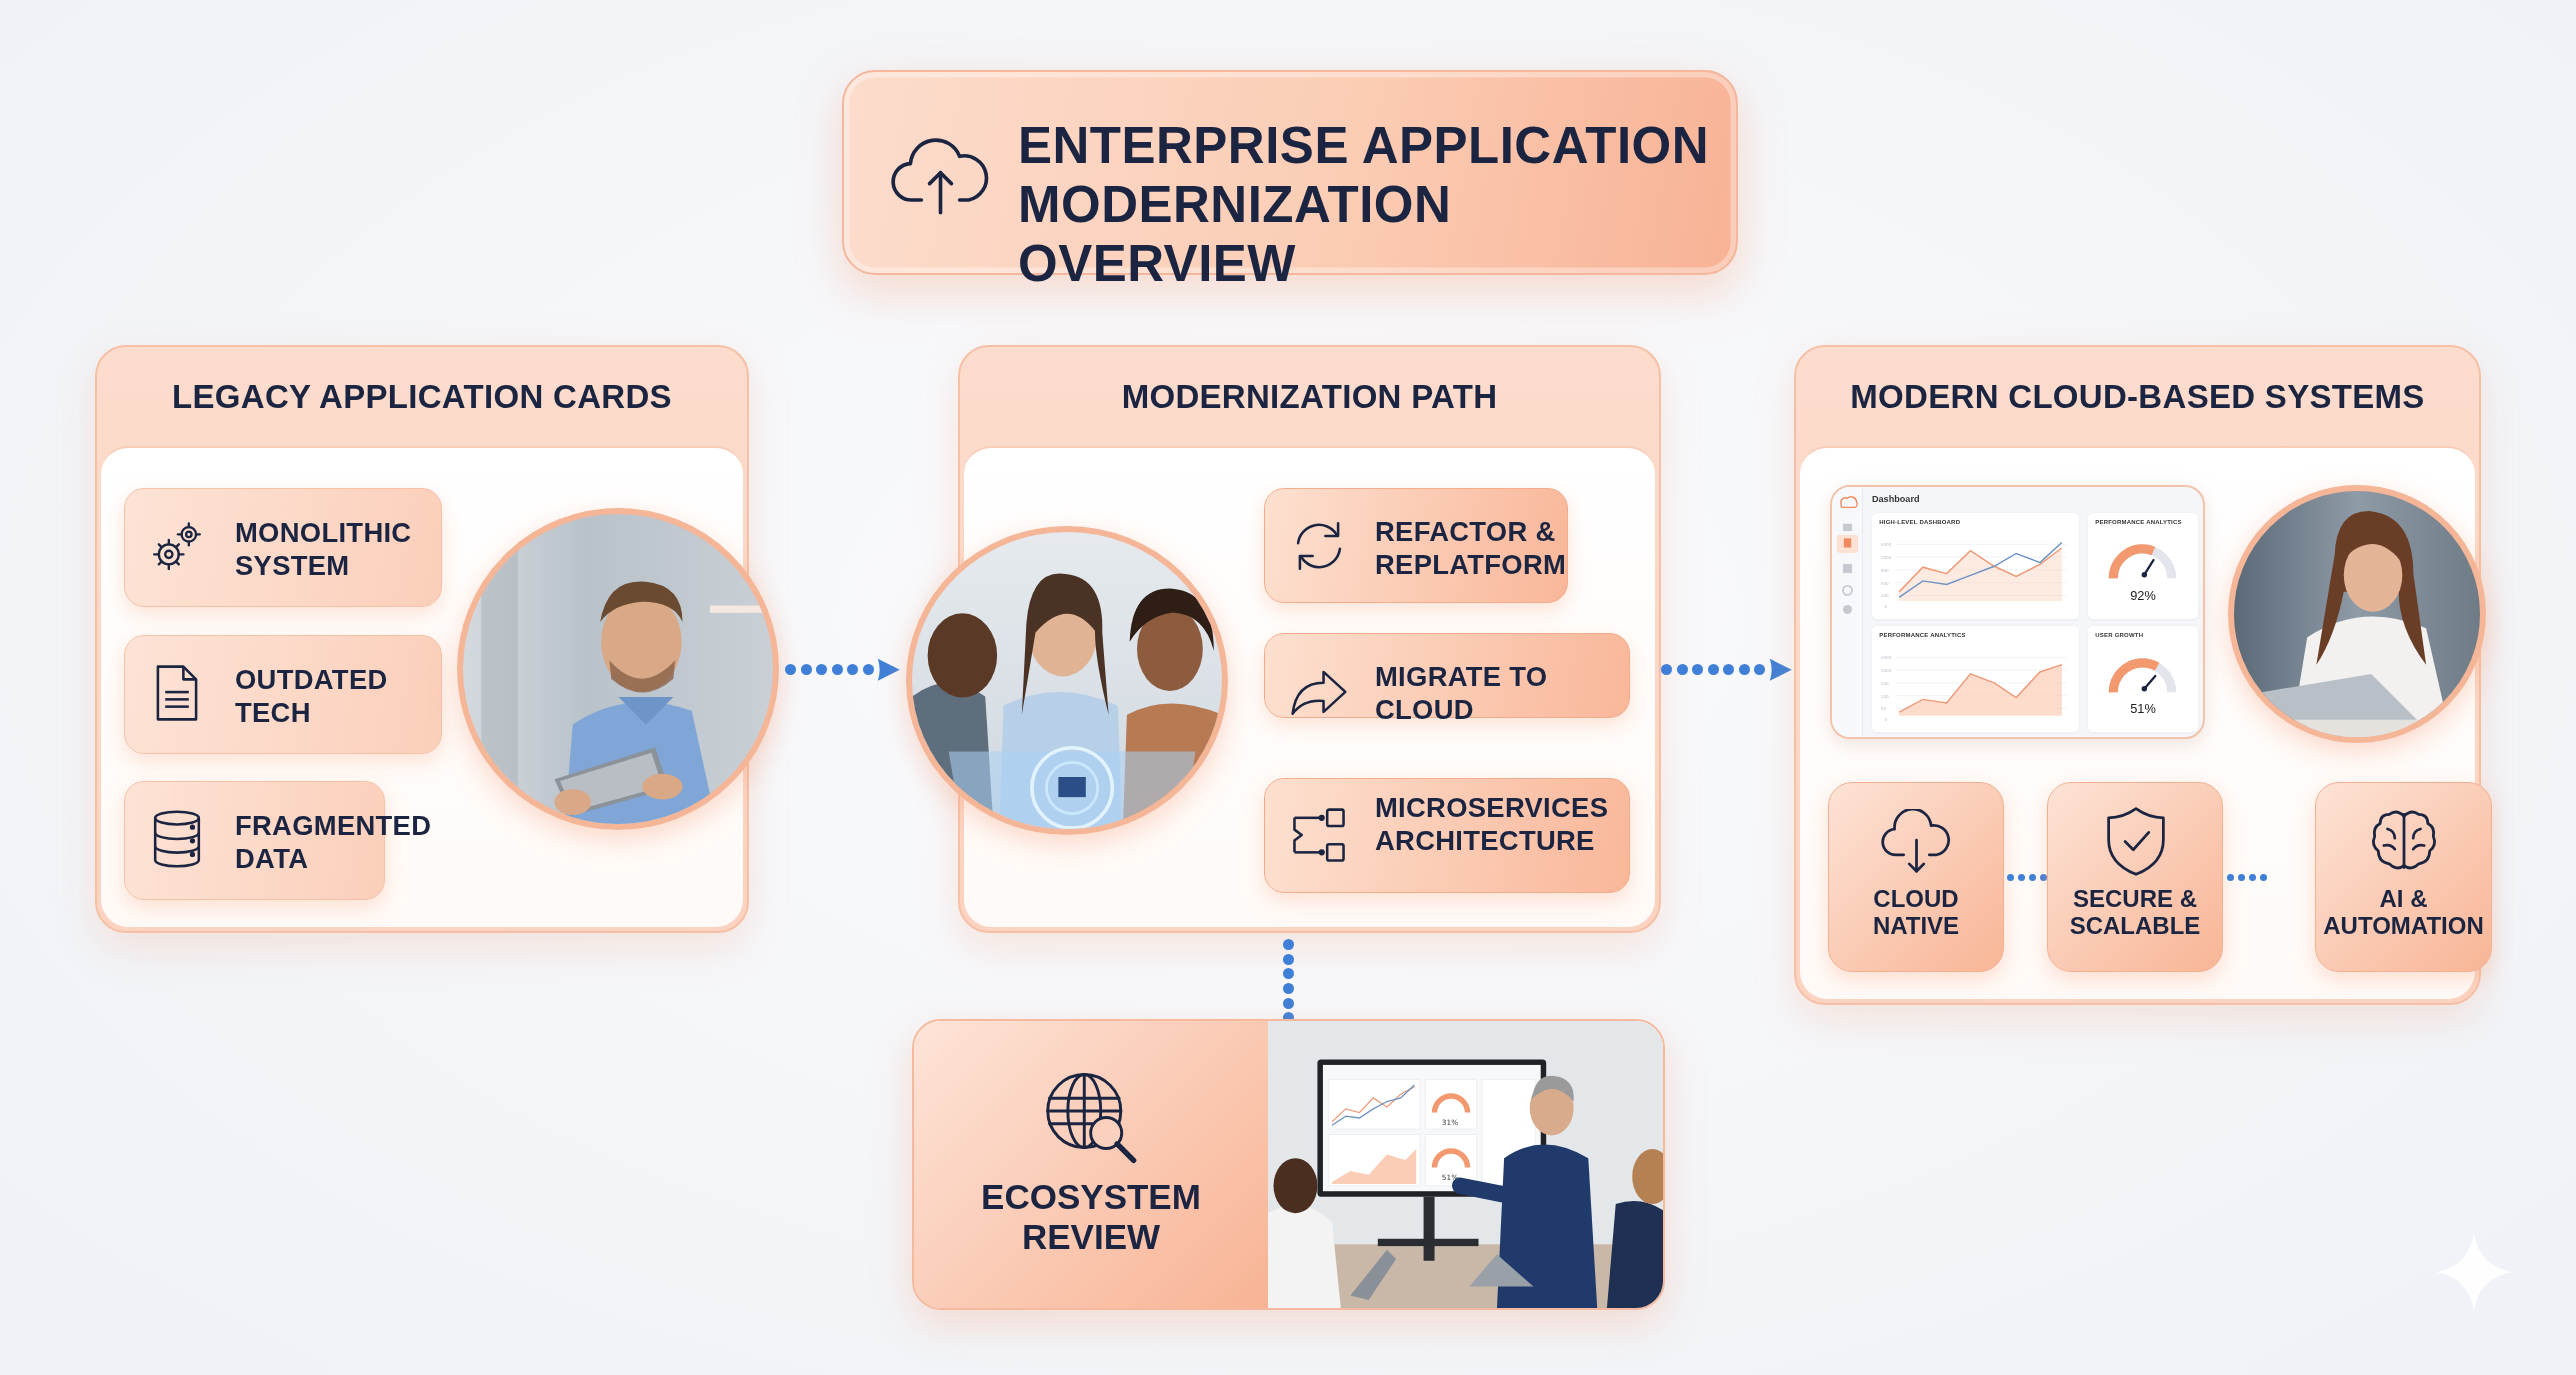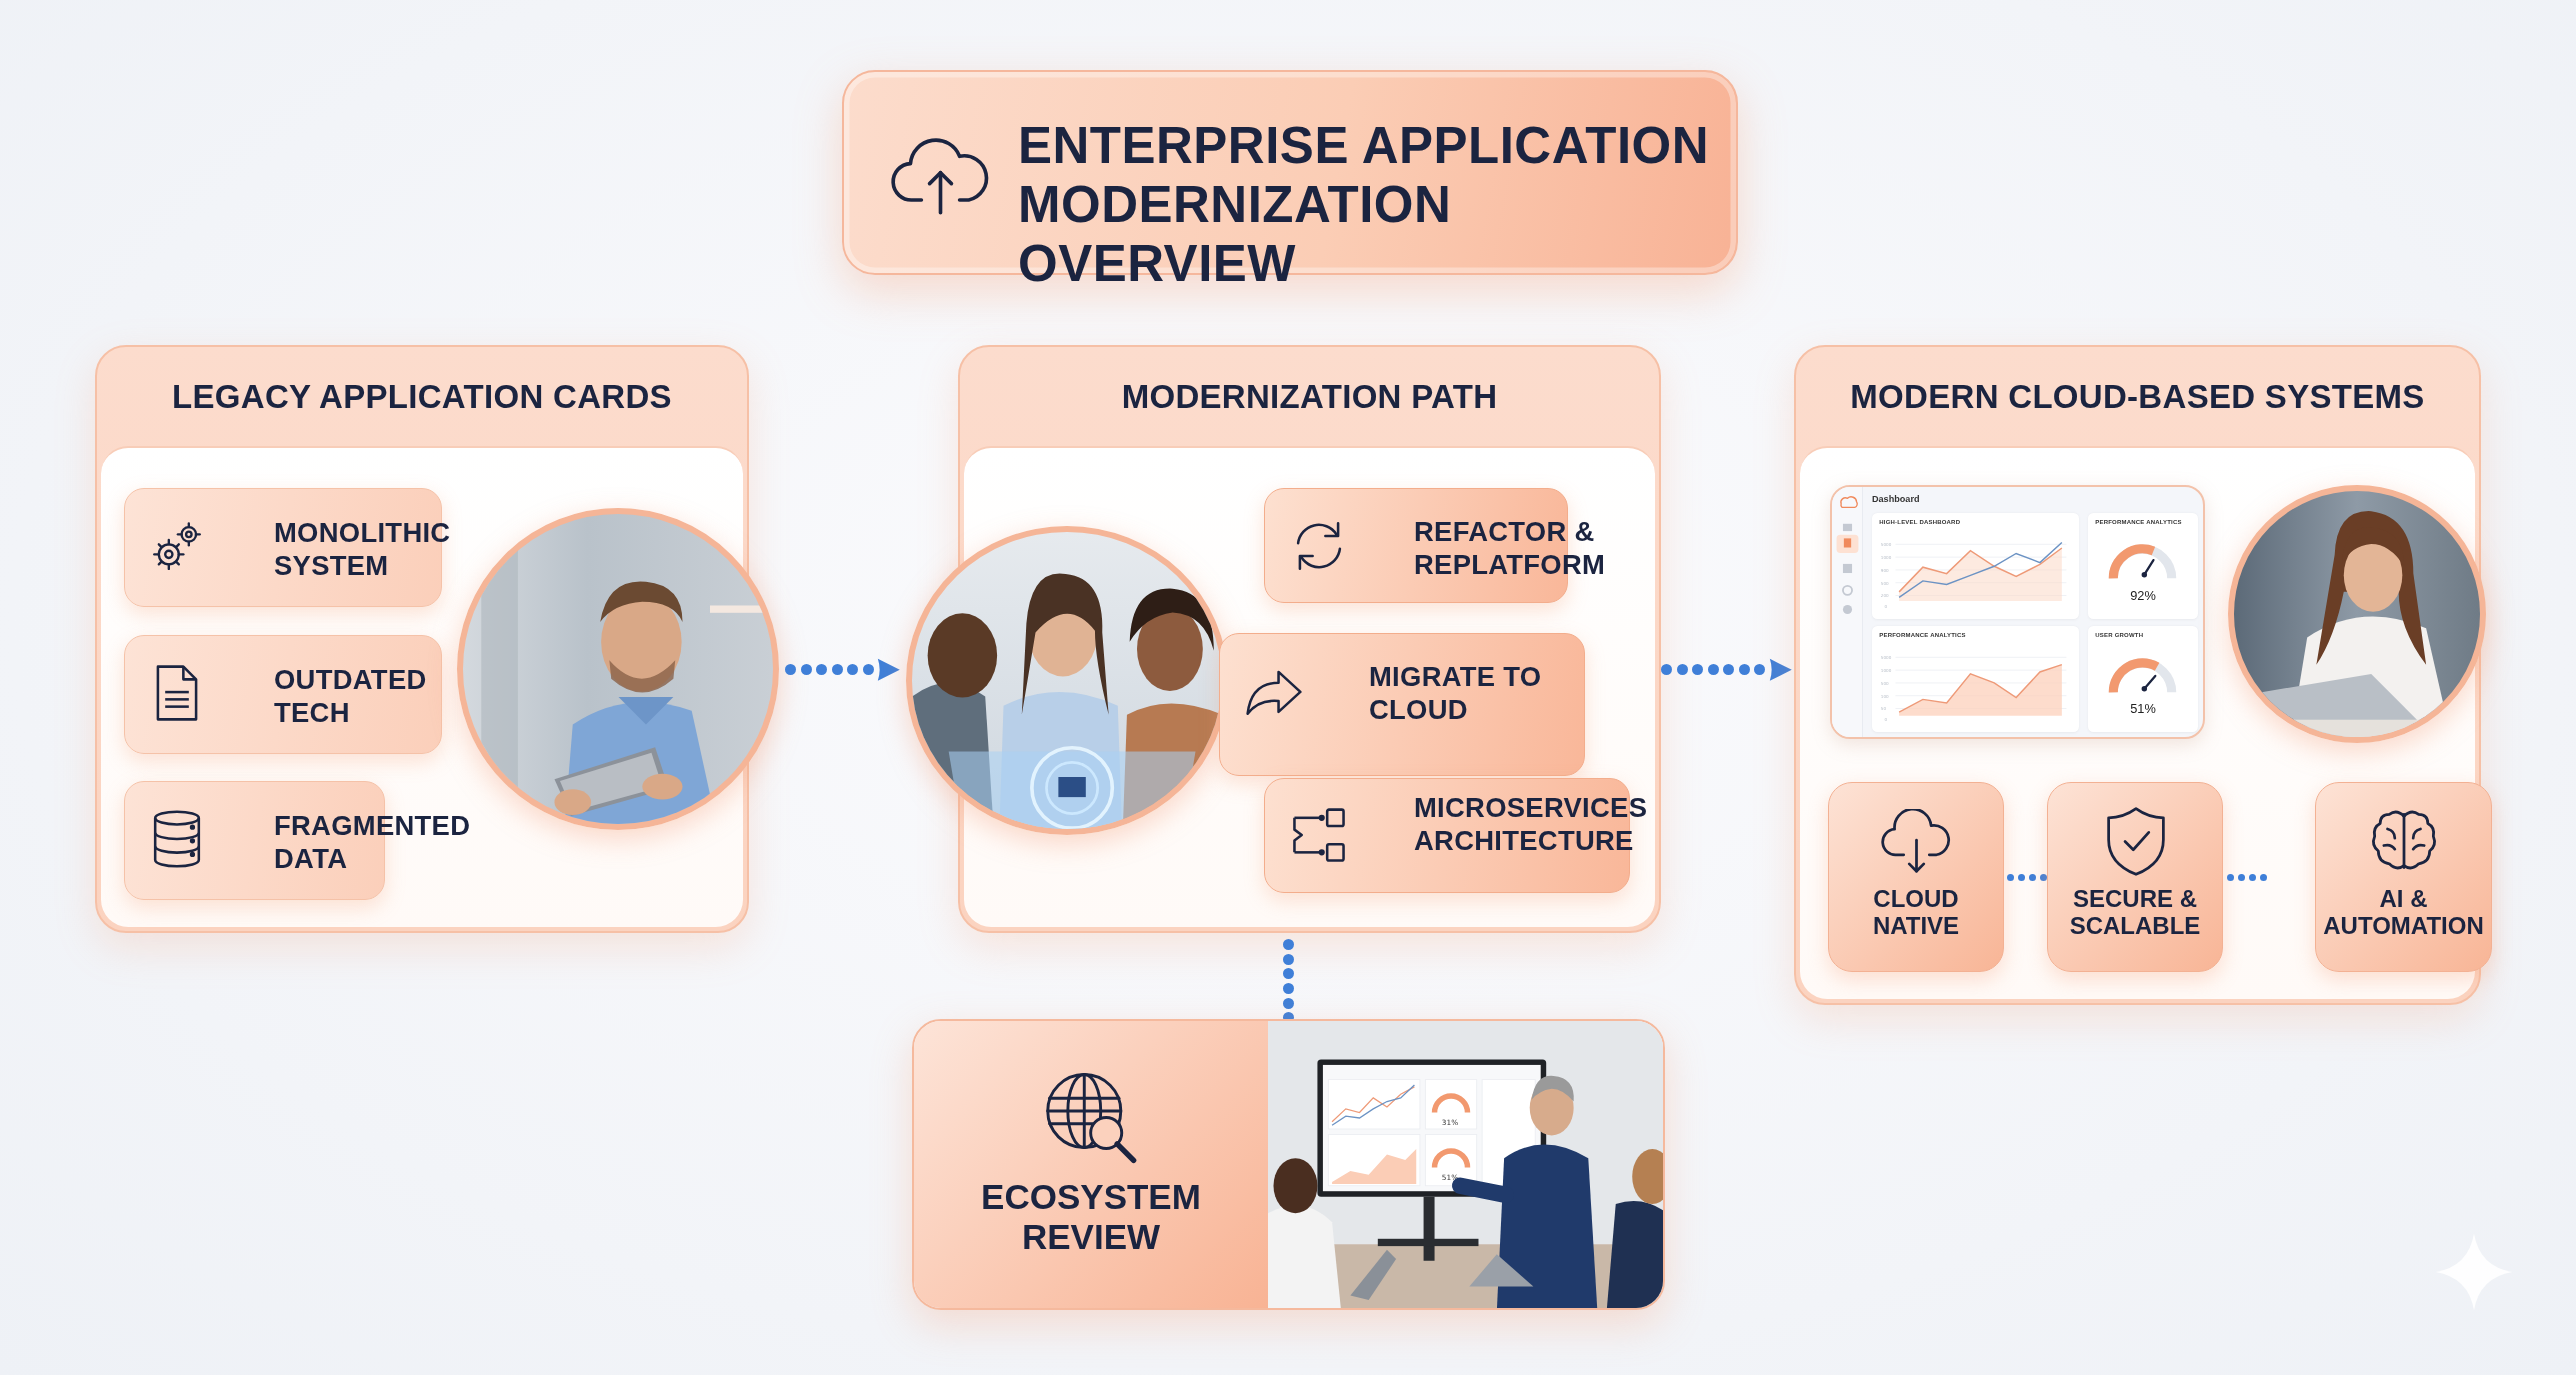--- a/index.html
+++ b/index.html
@@ -47,21 +47,20 @@
     position: absolute; border-radius: 20px;
     background: linear-gradient(100deg, #fde3d6 0%, #fbcfba 100%);
     border: 1.8px solid #f5c2a8;
     box-shadow: 0 7.3px 20px rgba(246,160,120,0.28);
   }
   .card.hot { background: linear-gradient(100deg, #fde0d0 0%, #f9b799 100%); border-color: #f3ad8c; }
   .card-icon { position: absolute; width: 60px; height: 60px; }
   .card-label {
     position: absolute; font-size: 27.4px; font-weight: 700; line-height: 33px; letter-spacing: 0.3px;
     text-transform: uppercase;
-    margin-left: 39px;
   }
   .photo {
     position: absolute; border-radius: 50%; overflow: hidden;
     border: 6.4px solid #f5b597;
     box-shadow: 0 9.1px 27.4px rgba(240,150,110,0.35);
   }
   .arrow-dots { position: absolute; height: 12.8px; }
   .dot { position: absolute; width: 11px; height: 11px; border-radius: 50%; background: #3f7fd8; }
   .sq {
     position: absolute; border-radius: 24px;
@@ -234,21 +233,21 @@
       <polyline points="54,8 54,22 40,22"></polyline>
     <path d="M56 36 A23 23 0 0 1 14 46"></path>
       <polyline points="12,58 12,44 26,44"></polyline>
   </svg>
   <div class="card-label ink" style="left:110px; top:25.6px;">
     <div>Refactor &amp;</div>
       <div>Replatform</div>
   </div>
 </div>
 
-<div class="card hot" style="left:1219px; top:633px; width:366px; height:143px;">
+<div class="card hot" style="left:1264px; top:633px; width:366px; height:85px;">
   <svg class="card-icon" style="left:24px; top:27.4px;" viewBox="0 0 66 66" fill="none" stroke="#1b2440" stroke-width="2.8" stroke-linejoin="round">
     <path d="M4 58 Q8 24 38 24 V12 L62 34 L38 56 V44 Q16 42 4 58 Z"></path>
   </svg>
   <div class="card-label ink" style="left:110px; top:25.6px;">
     <div>Migrate to</div>
       <div>Cloud</div>
   </div>
 </div>
 
 <div class="card hot" style="left:1264px; top:778px; width:366px; height:115px;">

